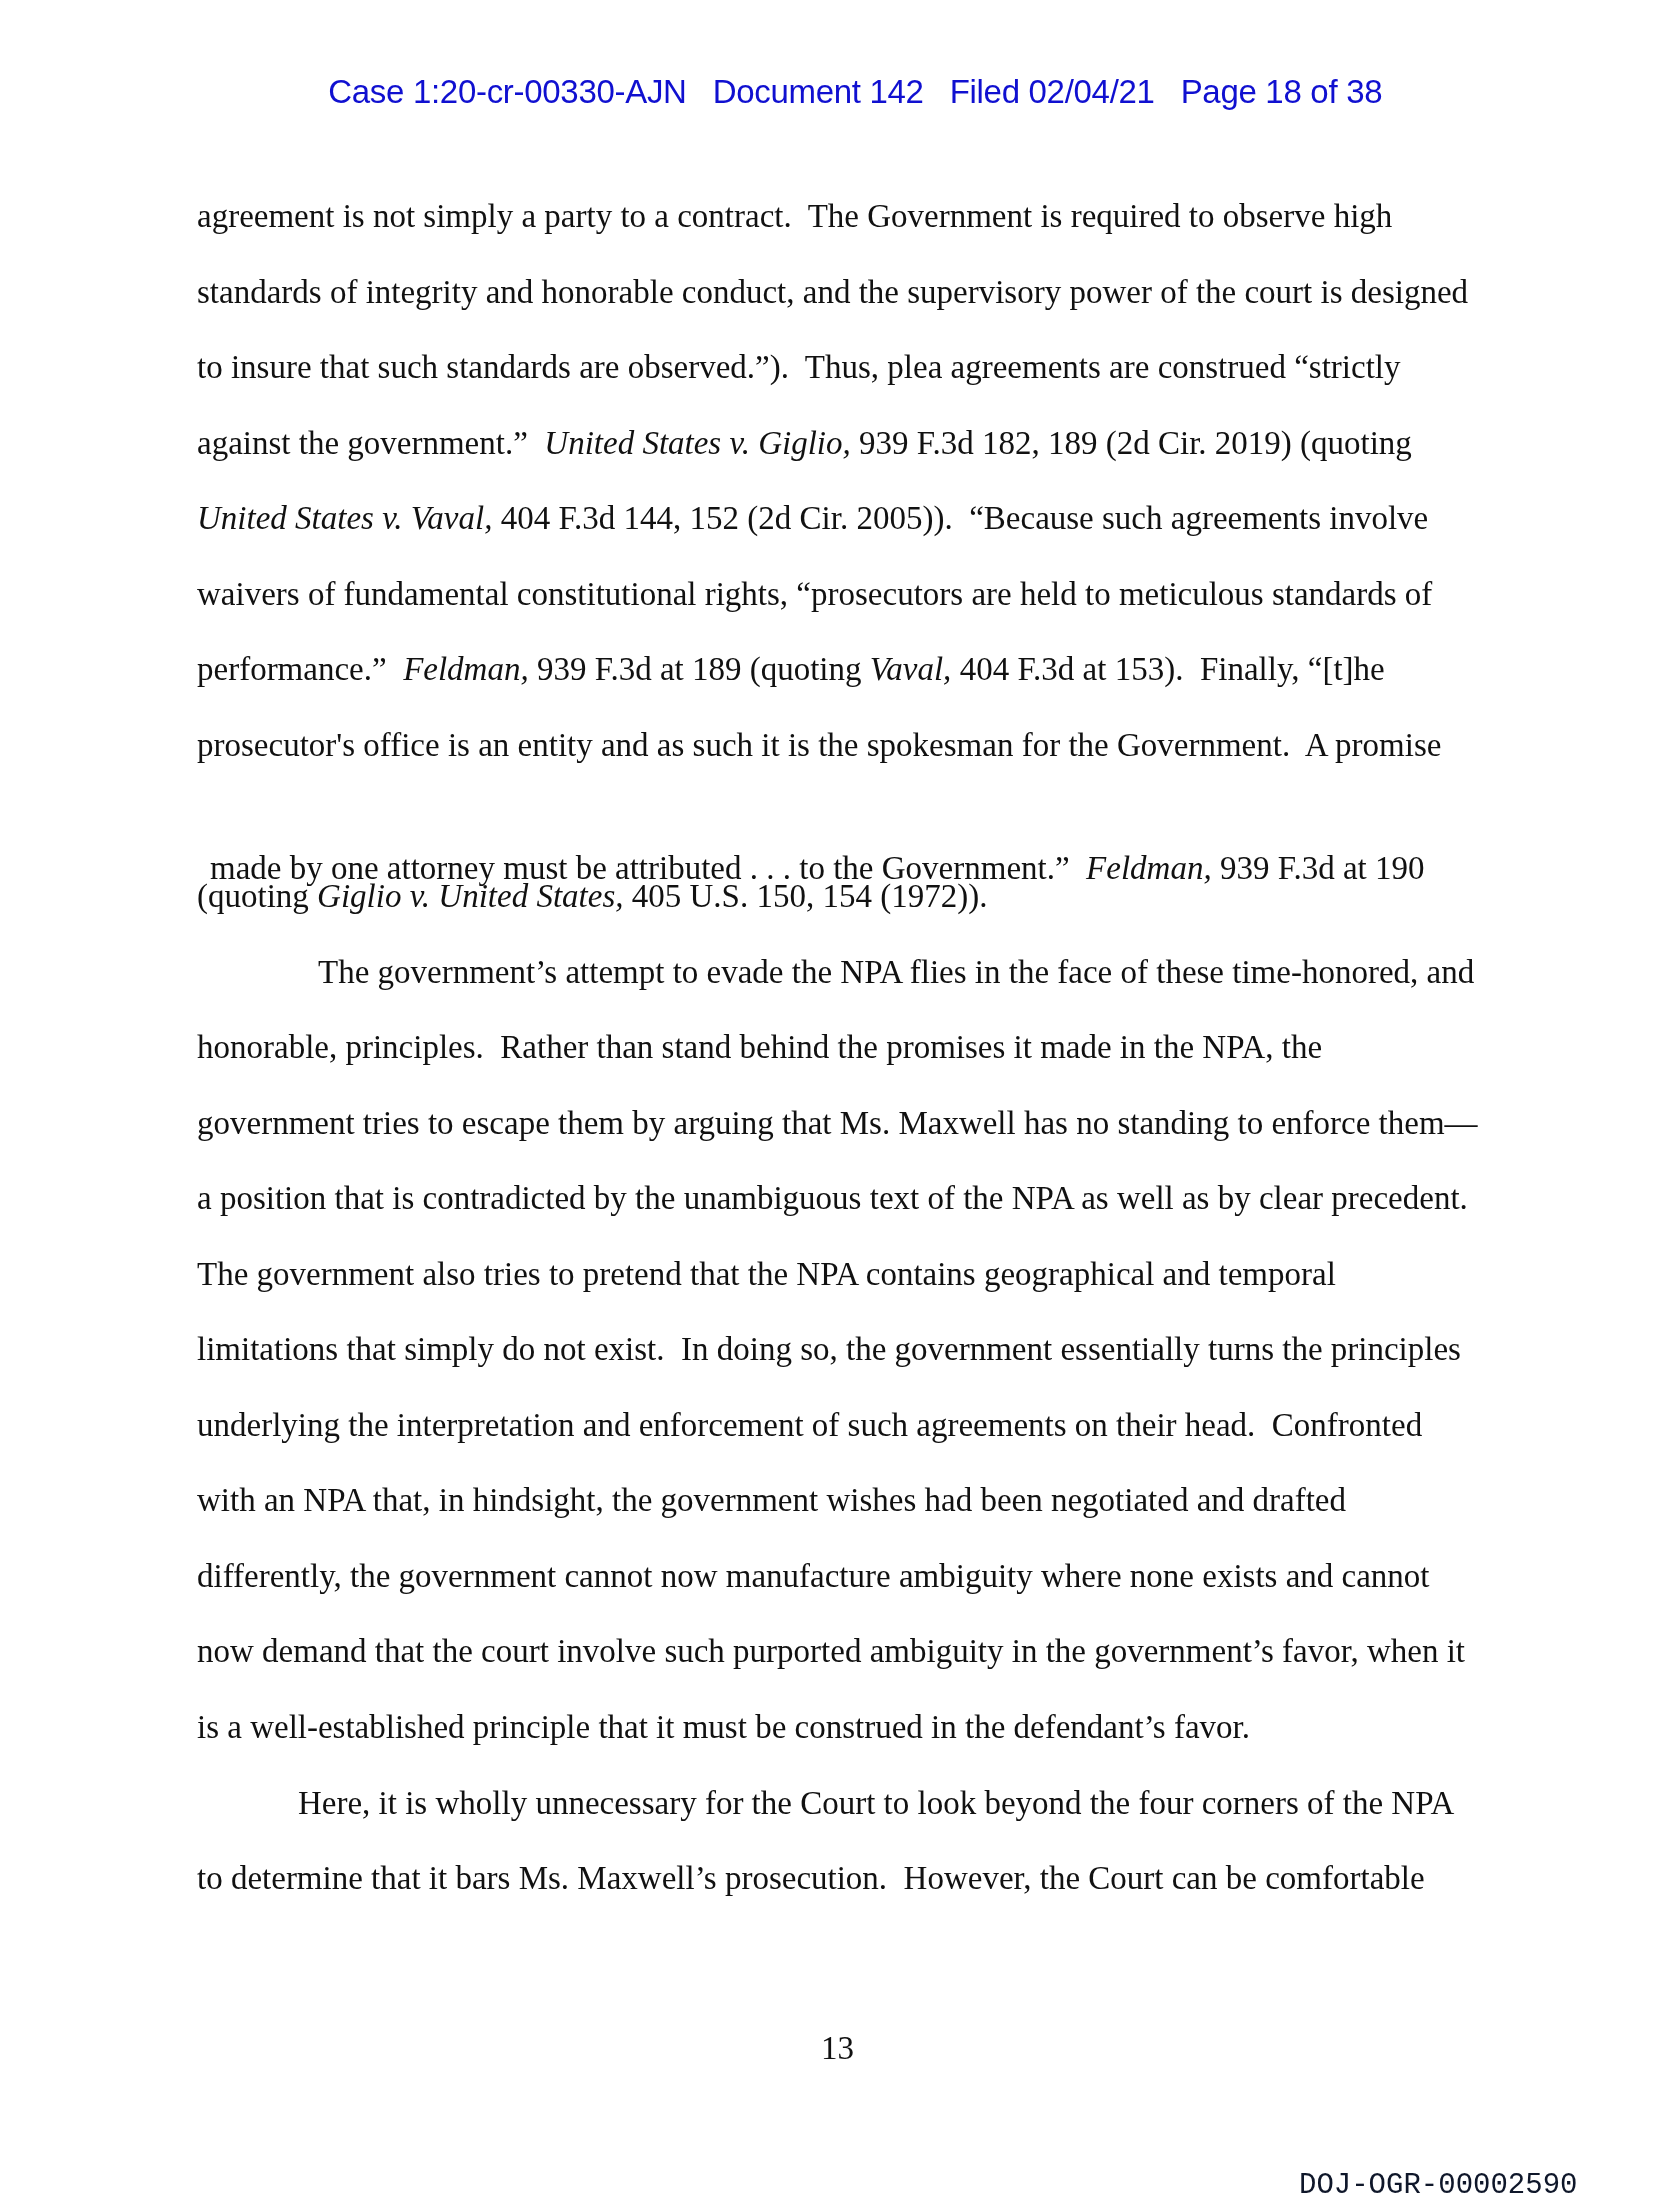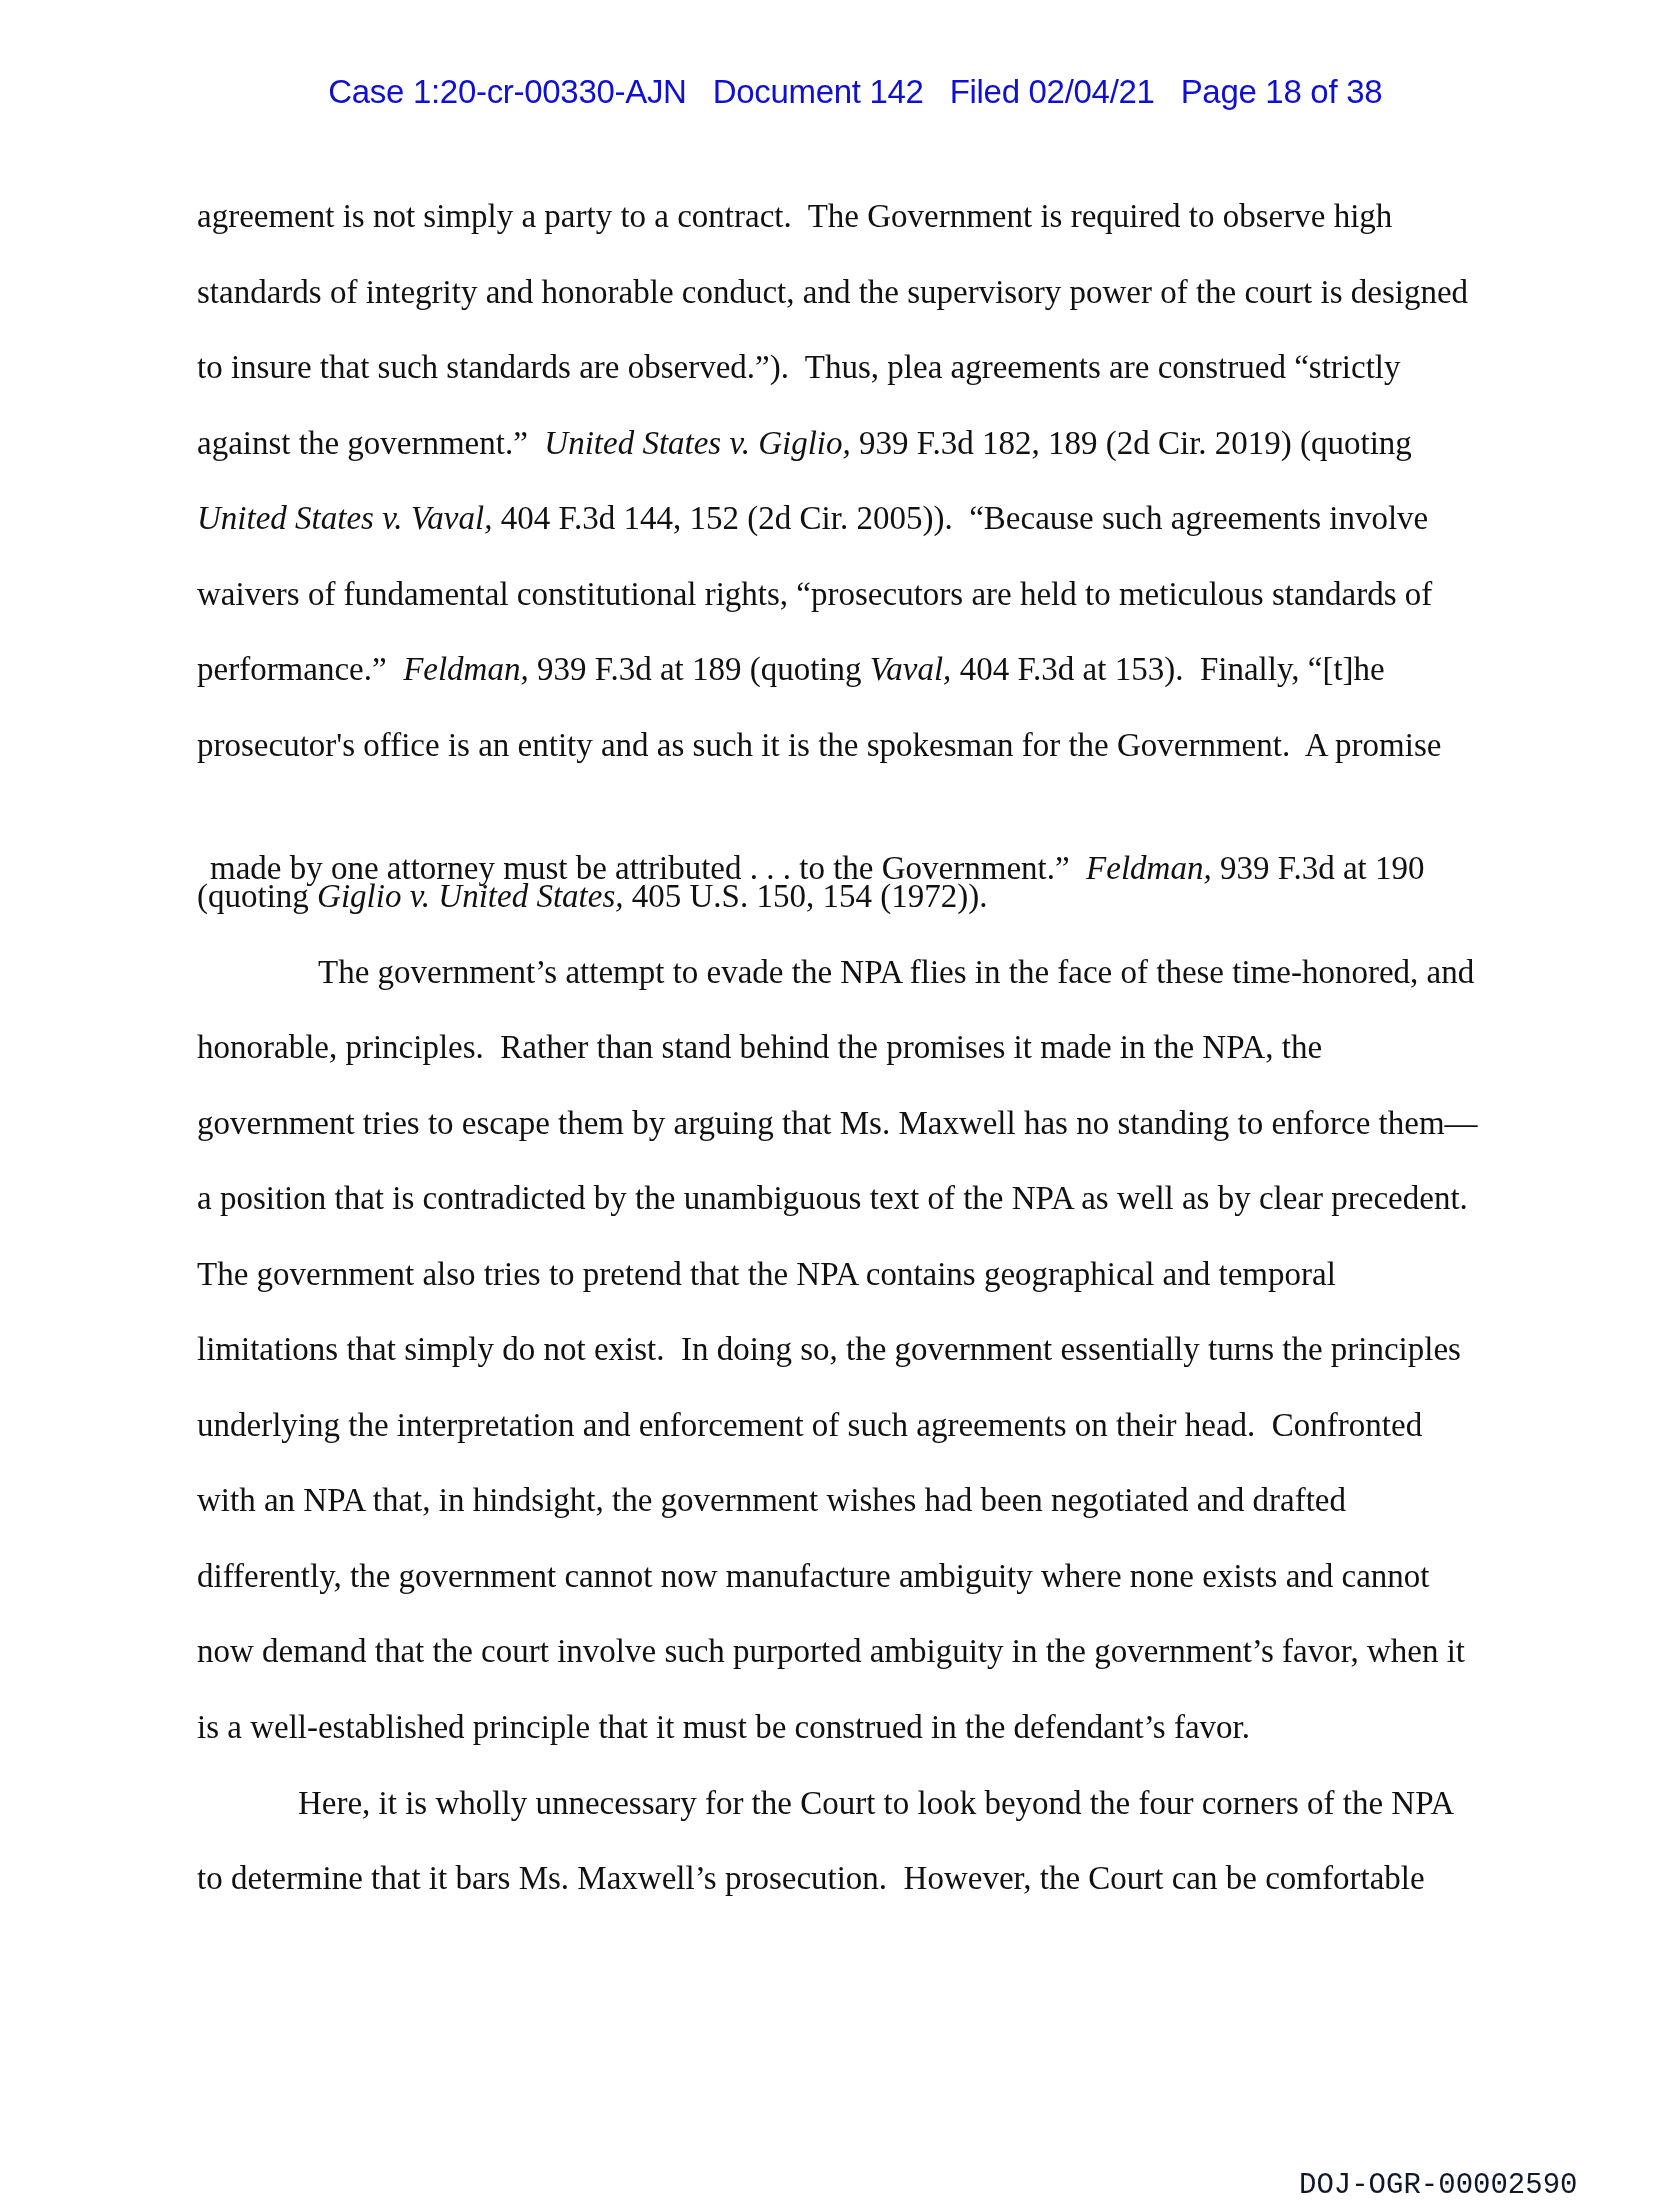--- a/index.html
+++ b/index.html
@@ -104,17 +104,18 @@
       <div class="line" style="top: 1330px;"><span>limitations that simply do not exist.  In doing so, the government essentially turns the principles</span></div>
       <div class="line" style="top: 1406px;"><span>underlying the interpretation and enforcement of such agreements on their head.  Confronted</span></div>
       <div class="line" style="top: 1481px;"><span>with an NPA that, in hindsight, the government wishes had been negotiated and drafted</span></div>
       <div class="line" style="top: 1557px;"><span>differently, the government cannot now manufacture ambiguity where none exists and cannot</span></div>
       <div class="line" style="top: 1632px;"><span>now demand that the court involve such purported ambiguity in the government’s favor, when it</span></div>
       <div class="line" style="top: 1708px; text-align: center;"><span>is a well-established principle that it must be construed in the defendant’s favor.</span></div>
       <div class="line indent" style="top: 1784px;"><span>Here, it is wholly unnecessary for the Court to look beyond the four corners of the NPA</span></div>
       <div class="line" style="top: 1859px;"><span>to determine that it bars Ms. Maxwell’s prosecution.  However, the Court can be comfortable</span></div>
     </div>
 
+  <div class="page-number">13</div>
 
   <div class="bates">DOJ-OGR-00002590</div>
 
 </div>
 
 
 </body></html>

